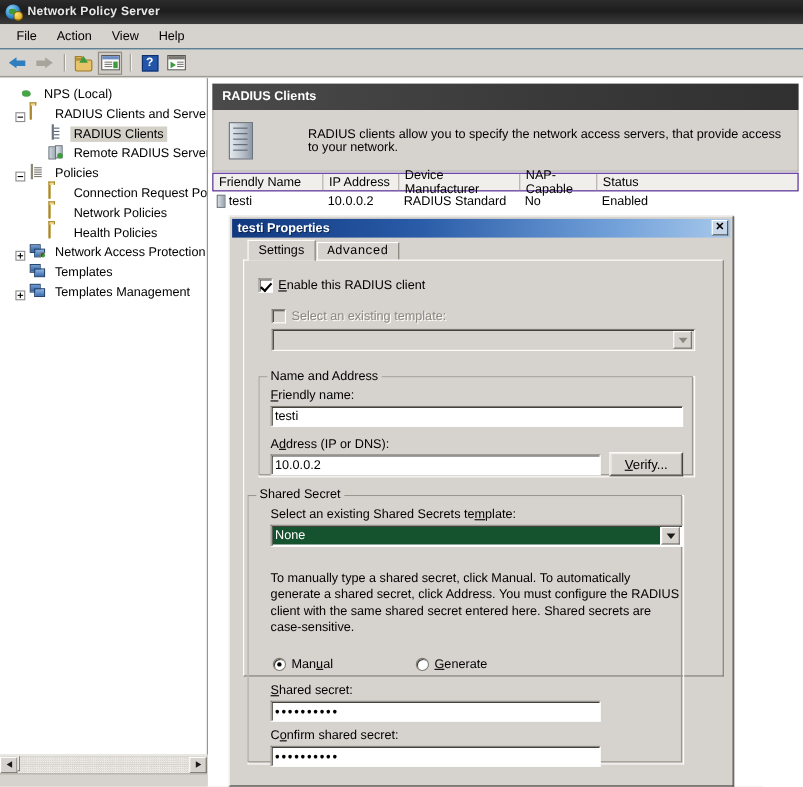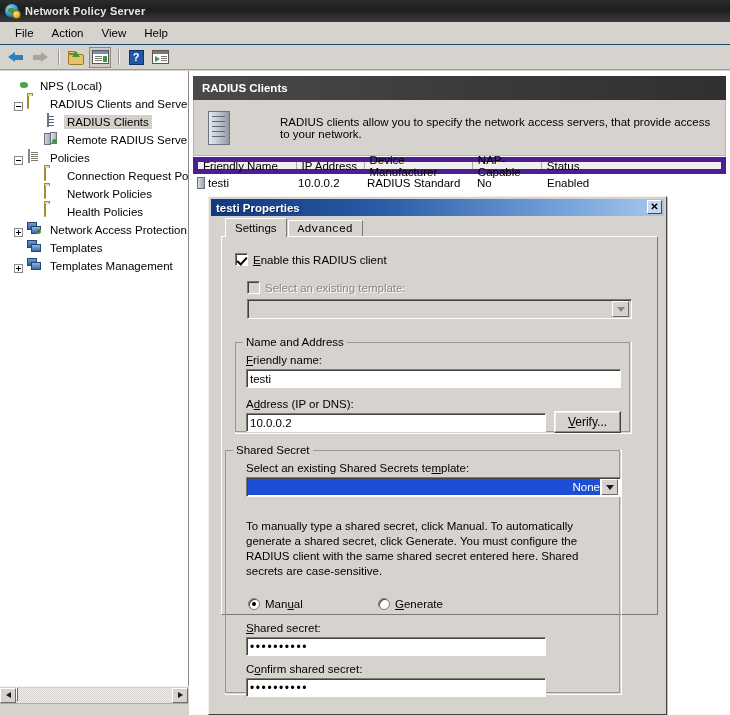--- a/index.html
+++ b/index.html
@@ -115,21 +115,21 @@
   .rp-header span{color:#fff;font-weight:bold;font-size:11.5px;}
   .rp-desc{position:absolute;left:4px;top:29px;width:533px;height:56px;
     background:#d6d3ce;border:1px solid #b8b4ae;border-top:0;box-sizing:border-box;display:flex;align-items:center;gap:36px;}
   .rp-desc .bigsrv{width:22px;height:34px;margin-left:14px;margin-right:14px;flex:0 0 auto;position:relative;
     background:linear-gradient(to right,#e4e9ee 0%,#b9c2cc 55%,#8e98a4 100%);border:1px solid #6a737e;box-sizing:border-box;}
   .rp-desc .bigsrv:before{content:"";position:absolute;left:3px;top:4px;width:13px;height:1px;background:#5d6671;
     box-shadow:0 5px 0 #5d6671,0 10px 0 #5d6671,0 15px 0 #5d6671,0 20px 0 #5d6671;}
   .rp-desc p{margin:0;font-size:11.5px;color:#000;padding-right:8px;}
 
   .lv-head{position:absolute;left:4px;top:86px;width:533px;height:17px;
-    background:#f1efeb;border:5px solid #4c1d95;box-sizing:border-box;display:flex;}
+    background:#f1efeb;border:1px solid #4c1d95;box-sizing:border-box;display:flex;}
   .lv-head .col{border-right:1px solid #b0aca5;padding-left:5px;display:flex;align-items:center;
     font-size:11.5px;color:#000;box-sizing:border-box;}
   .lv-row{position:absolute;left:4px;top:103px;width:533px;height:17px;display:flex;align-items:center;font-size:11.5px;}
   .lv-row .cell{padding-left:5px;box-sizing:border-box;display:flex;align-items:center;}
   .rowicon{width:8px;height:12px;margin-left:4px;margin-right:3px;flex:0 0 auto;
     background:linear-gradient(to right,#d8dde4,#9aa4b0);border:1px solid #6a737e;box-sizing:border-box;}
 
   
   .hscroll{position:absolute;left:0;top:686px;width:188px;height:17px;background:#d6d3ce;
     border-top:1px solid #f2f0ec;box-sizing:border-box;display:flex;align-items:center;}
@@ -174,21 +174,21 @@
   .chk.dis{background:#d6d3ce;}
   .dis-text{color:#8a867f;text-shadow:1px 1px 0 #ffffff;}
 
   .u{text-decoration:underline;}
 
   .combo{position:absolute;height:20px;background:#fff;
     border:1px solid;border-color:#7d7a74 #ffffff #ffffff #7d7a74;
     box-shadow:inset 1px 1px 0 #45423c;box-sizing:border-box;display:flex;align-items:center;}
   .combo.dis{background:#d6d3ce;}
   .combo .val{flex:1;padding-left:3px;font-size:11.5px;overflow:hidden;white-space:nowrap;}
-  .combo.sel .val{background:#1d4ed8;color:#fff;margin:1px;padding-left:2px;line-height:16px;text-align:right;}
+  .combo.sel .val{background:#14532d;color:#fff;margin:1px;padding-left:2px;line-height:16px;}
   .combo .btn{width:17px;height:16px;margin-right:2px;background:#d6d3ce;
     border:1px solid;border-color:#ffffff #6f6c66 #6f6c66 #ffffff;box-sizing:border-box;
     display:flex;align-items:center;justify-content:center;flex:0 0 auto;}
   .combo .btn i{width:0;height:0;border-left:4px solid transparent;border-right:4px solid transparent;border-top:5px solid #1a1a1a;}
   .combo.dis .btn i{border-top-color:#8a867f;}
 
   .group{position:absolute;border:1px solid #ffffff;box-sizing:border-box;}
   .group:before{content:"";position:absolute;left:-1px;top:-1px;right:1px;bottom:1px;border:1px solid #9b9790;pointer-events:none;}
   .glabel{position:absolute;top:-7px;left:7px;background:#d6d3ce;padding:0 3px;font-size:11.5px;z-index:3;}
 
@@ -426,21 +426,21 @@
         </div>
 
         <div class="lbl" style="left:24px;top:225px">Select an existing Shared Secrets te<span class="u">m</span>plate:</div>
         <div class="combo sel" style="left:24px;top:240px;width:375px">
           <span class="val">None</span>
           <span class="btn">
               <i></i>
             </span>
         </div>
 
-        <div class="para" style="left:24px;top:282px;width:372px">To manually type a shared secret, click Manual. To automatically generate a shared secret, click Generate. You must configure the RADIUS client with the same shared secret entered here. Shared secrets are case-sensitive.</div>
+        <div class="para" style="left:24px;top:282px;width:372px">To manually type a shared secret, click Manual. To automatically generate a shared secret, click Address. You must configure the RADIUS client with the same shared secret entered here. Shared secrets are case-sensitive.</div>
 
         <div class="radiorow" style="left:26px;top:361px">
           <span class="radio on"></span>
           <span>Man<span class="u">u</span>al</span>
         </div>
         <div class="radiorow" style="left:156px;top:361px">
           <span class="radio"></span>
           <span><span class="u">G</span>enerate</span>
         </div>
 

